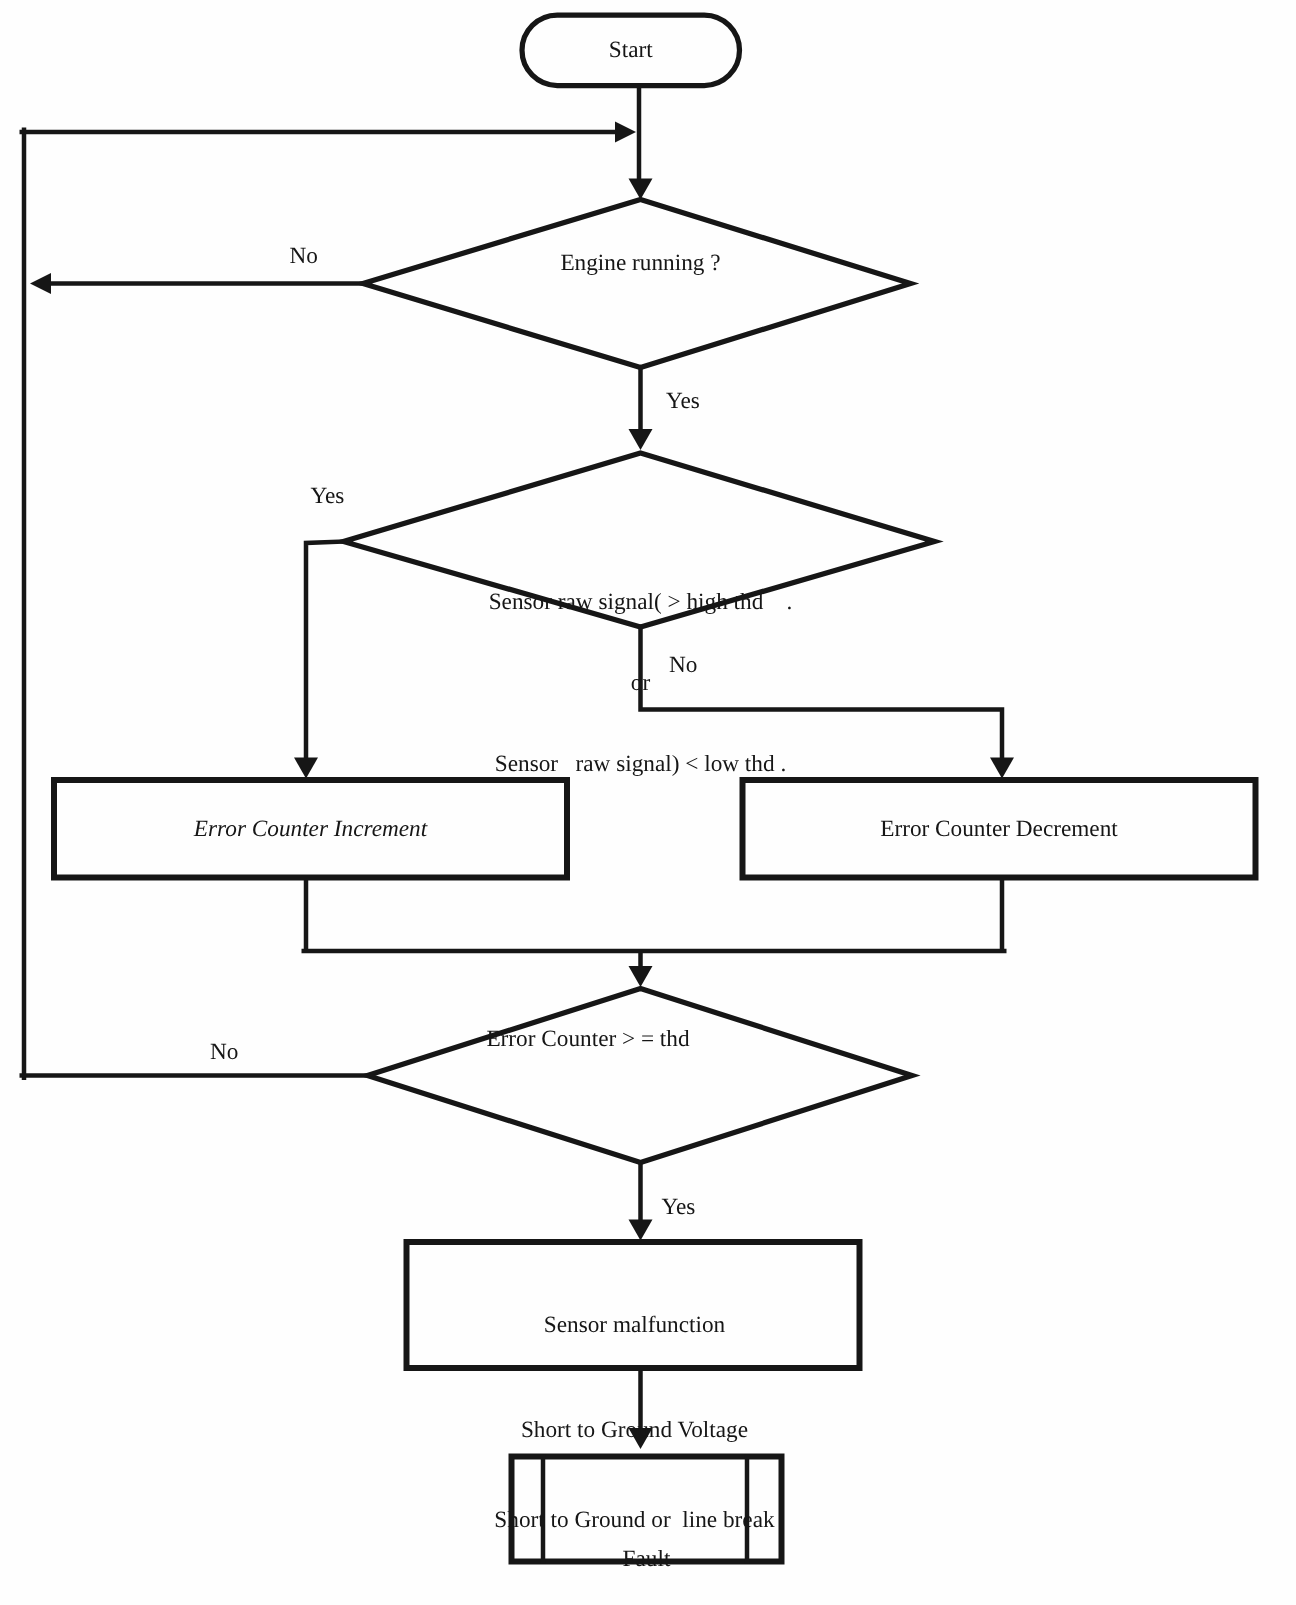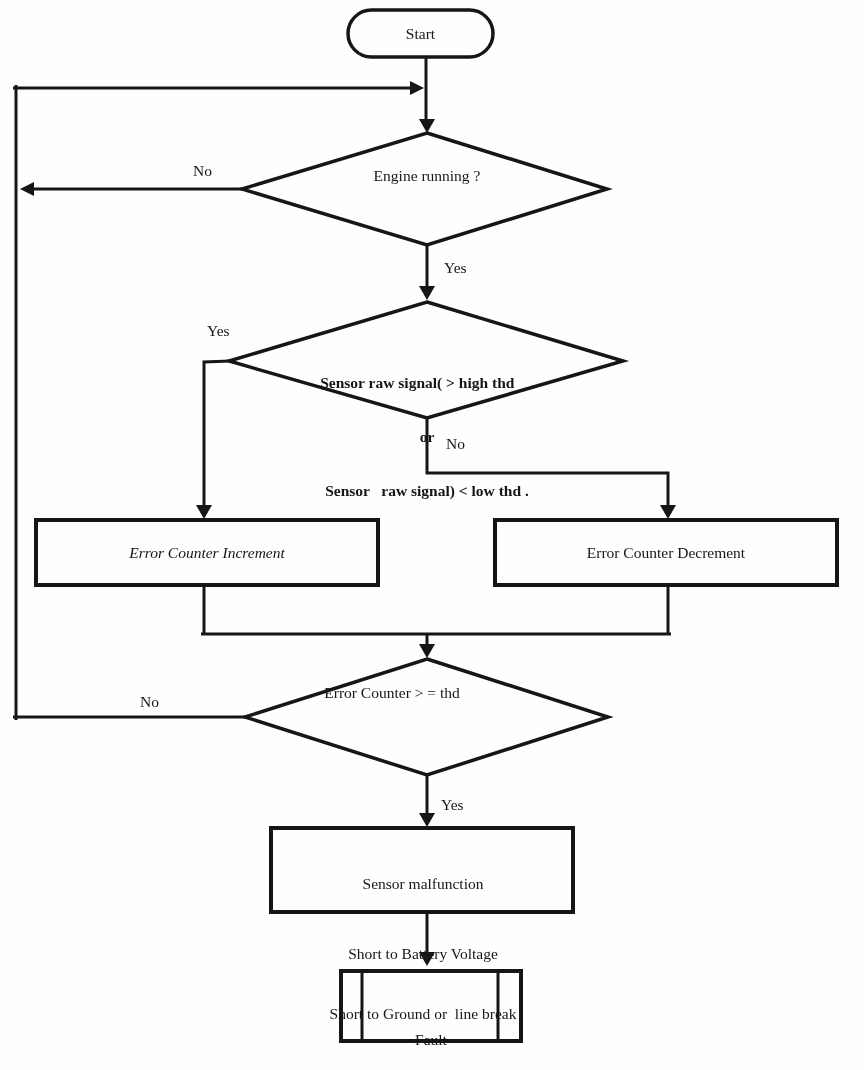--- a/index.html
+++ b/index.html
@@ -90,35 +90,35 @@
     <rect class="shp thick" x="271" y="828" width="302" height="84"></rect>
     <rect class="shp thick" x="341" y="971" width="180" height="70"></rect>
     <path class="ln" d="M362 971 V1041"></path>
     <path class="ln" d="M498 971 V1041"></path>
   </svg>
 
   <div class="lbl ctr" style="left:348px;top:25px;width:145px;">Start</div>
 
   <div class="lbl ctr" style="left:287px;top:167px;width:280px;">Engine running ?</div>
 
-  <div class="lbl ctr" style="left:274px;top:338px;width:306px;font-weight:bold;">
+  <div class="lbl ctr" style="left:274px;top:357px;width:306px;">
     <div>Sensor raw signal( &gt; high thd    .</div>
     <div>or</div>
     <div>Sensor   raw signal) &lt; low thd .</div>
   </div>
 
   <div class="lbl ctr" style="left:36px;top:544px;width:342px;font-style:italic;">Error Counter Increment</div>
 
   <div class="lbl ctr" style="left:495px;top:544px;width:342px;text-align:center;">Error Counter Decrement</div>
 
   <div class="lbl ctr" style="left:272px;top:684px;width:240px;">Error Counter &gt; = thd</div>
 
   <div class="lbl ctr lh20" style="left:273px;top:834px;width:300px;">
     <div>Sensor malfunction</div>
-    <div class="mal-line2">Short to Battery Voltage</div>
+    <div class="mal-line2">Short to Ground Voltage</div>
     <div>Short to Ground or  line break</div>
   </div>
 
   <div class="lbl ctr lh21" style="left:341px;top:987px;width:180px;">
     <div>Fault</div>
     
   </div>
 
   <div class="lbl" style="left:193px;top:162px;">No</div>
   <div class="lbl" style="left:444px;top:259px;">Yes</div>

